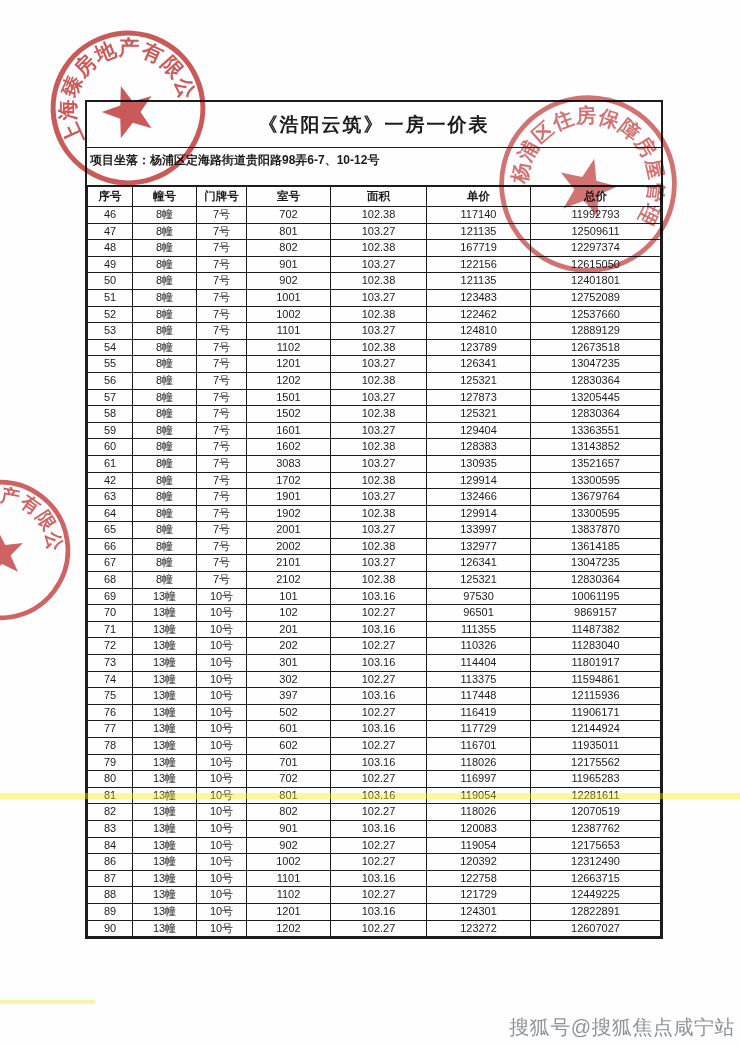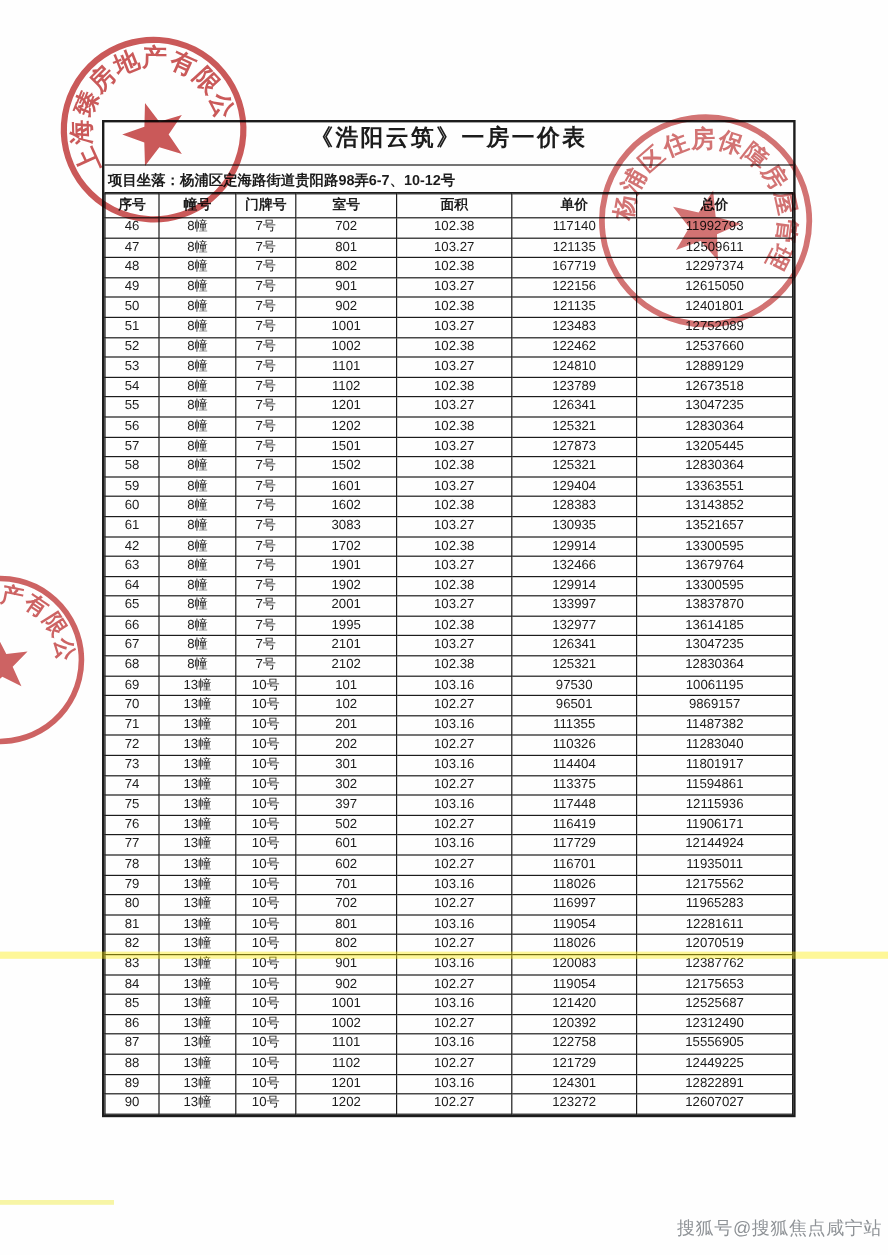--- a/index.html
+++ b/index.html
@@ -13,26 +13,26 @@
   .page { position:absolute; inset:0; background:#fefefe; }
 
   
   .doc {
     position:absolute; left:85px; top:100px; width:578px;
     border:2px solid #1c1c1c; background:rgba(255,255,255,0);
   }
   .title {
     border-bottom:1.5px solid #1c1c1c;
     text-align:center; font-size:19px; font-weight:bold;
-    letter-spacing:2px; padding:0 0 9px 0;
+    letter-spacing:2px; padding:10px 0 9px 0;
     font-family:"DejaVu Serif","Liberation Serif",serif;
   }
   .loc {
     border-bottom:1.5px solid #1c1c1c;
-    font-size:12px; font-weight:600; padding:4px 2px 1px 3px;
+    font-size:12px; font-weight:600; padding:4px 2px 16px 3px;
     white-space:nowrap; overflow:hidden;
   }
   table { width:100%; border-collapse:collapse; table-layout:fixed;
           font-family:Liberation Sans, sans-serif; }
   th, td {
     border:1px solid #1c1c1c; text-align:center;
     padding:0; line-height:1.05; overflow:hidden; white-space:nowrap;
   }
   th { font-size:11.5px; height:20px; font-weight:bold; }
   td { font-size:11px; height:16.6px; }
@@ -49,21 +49,21 @@
 
   
   .hl-line   { position:absolute; left:0; top:793px; width:740px; height:6px;
                background:rgba(255,238,0,.40); }
   .hl-line-2 { position:absolute; left:0; top:1000px; width:95px; height:4px;
                background:rgba(240,235,60,.45); }
 
   
   .watermark {
     position:absolute; right:5px; top:1014px;
-    font-size:15px; color:#8e9296; letter-spacing:.5px;
+    font-size:20px; color:#8e9296; letter-spacing:.5px;
   }
 </style>
 </head>
 <body>
 
 <div class="page">
 
   <div class="doc">
     <div class="title">《浩阳云筑》一房一价表</div>
     <div class="loc">项目坐落：杨浦区定海路街道贵阳路98弄6-7、10-12号</div>
@@ -266,21 +266,21 @@
             <td>7号</td>
             <td>2001</td>
             <td>103.27</td>
             <td>133997</td>
             <td>13837870</td>
           </tr>
           <tr>
             <td>66</td>
             <td>8幢</td>
             <td>7号</td>
-            <td>1995</td>
+            <td>2002</td>
             <td>102.38</td>
             <td>132977</td>
             <td>13614185</td>
           </tr>
           <tr>
             <td>67</td>
             <td>8幢</td>
             <td>7号</td>
             <td>2101</td>
             <td>103.27</td>
@@ -434,45 +434,36 @@
           <tr>
             <td>84</td>
             <td>13幢</td>
             <td>10号</td>
             <td>902</td>
             <td>102.27</td>
             <td>119054</td>
             <td>12175653</td>
           </tr>
           <tr>
-            <td>85</td>
-            <td>13幢</td>
-            <td>10号</td>
-            <td>1001</td>
-            <td>103.16</td>
-            <td>121420</td>
-            <td>12525687</td>
-          </tr>
-          <tr>
             <td>86</td>
             <td>13幢</td>
             <td>10号</td>
             <td>1002</td>
             <td>102.27</td>
             <td>120392</td>
             <td>12312490</td>
           </tr>
           <tr>
             <td>87</td>
             <td>13幢</td>
             <td>10号</td>
             <td>1101</td>
             <td>103.16</td>
             <td>122758</td>
-            <td>15556905</td>
+            <td>12663715</td>
           </tr>
           <tr>
             <td>88</td>
             <td>13幢</td>
             <td>10号</td>
             <td>1102</td>
             <td>102.27</td>
             <td>121729</td>
             <td>12449225</td>
           </tr>

